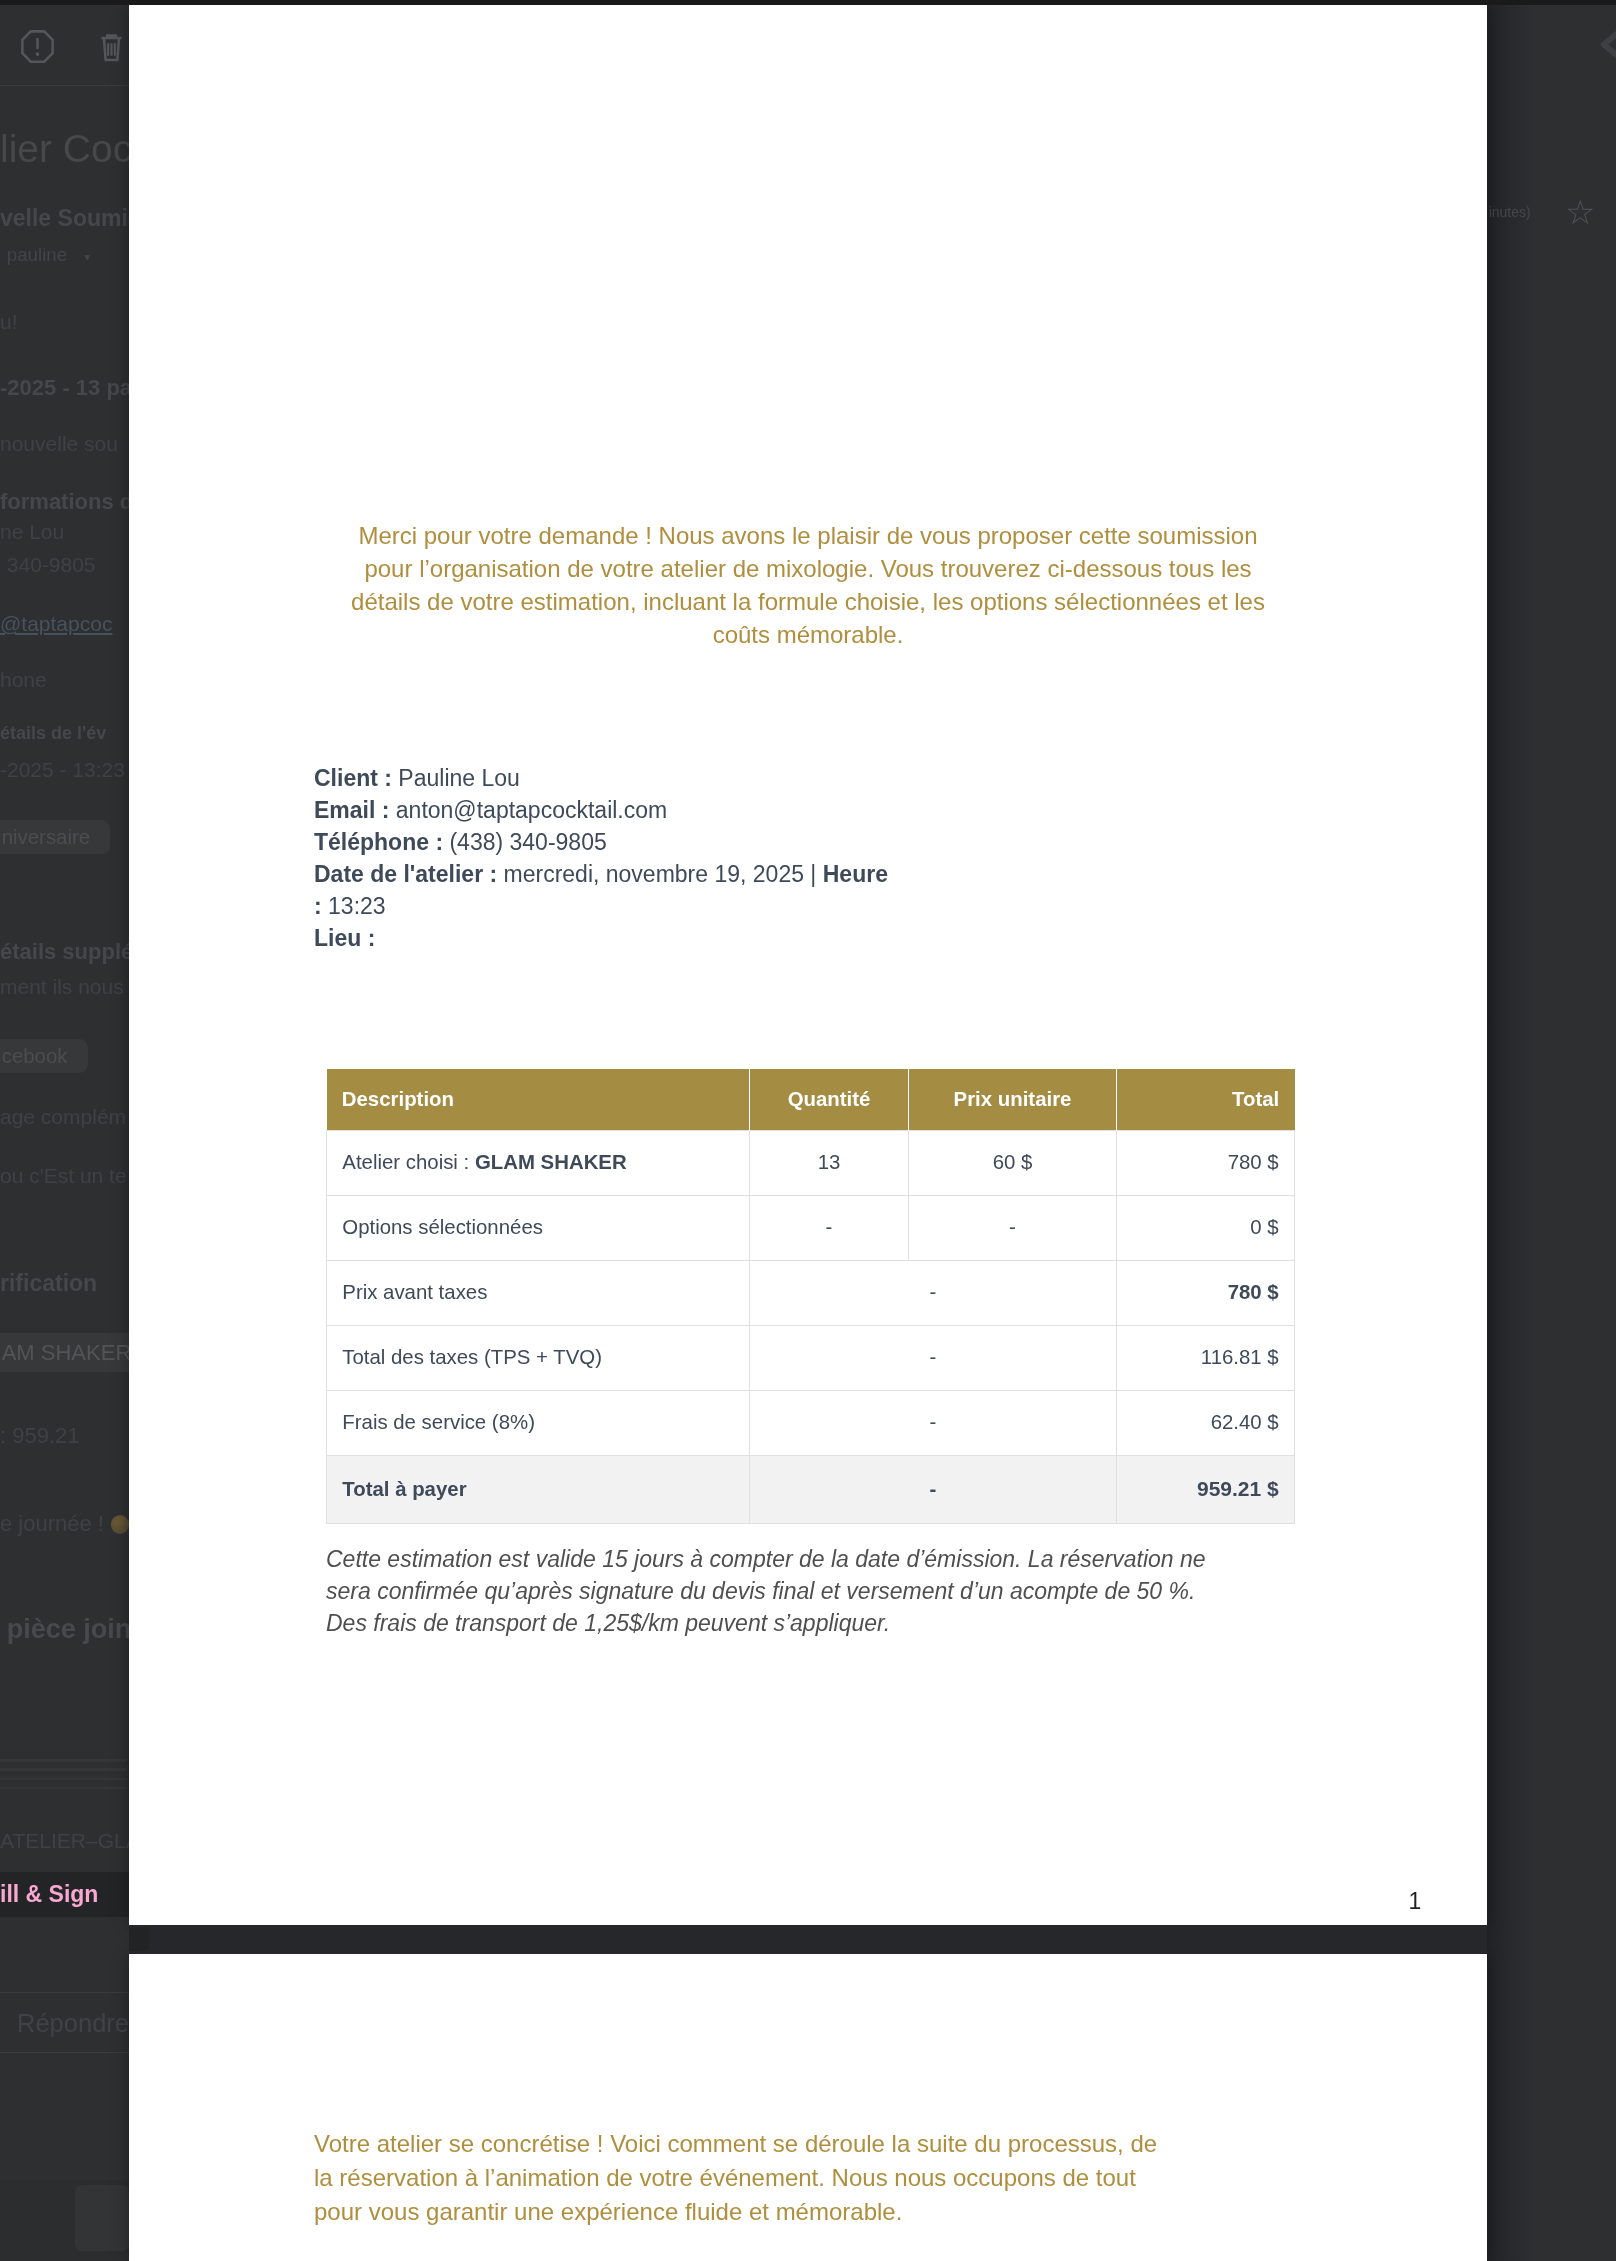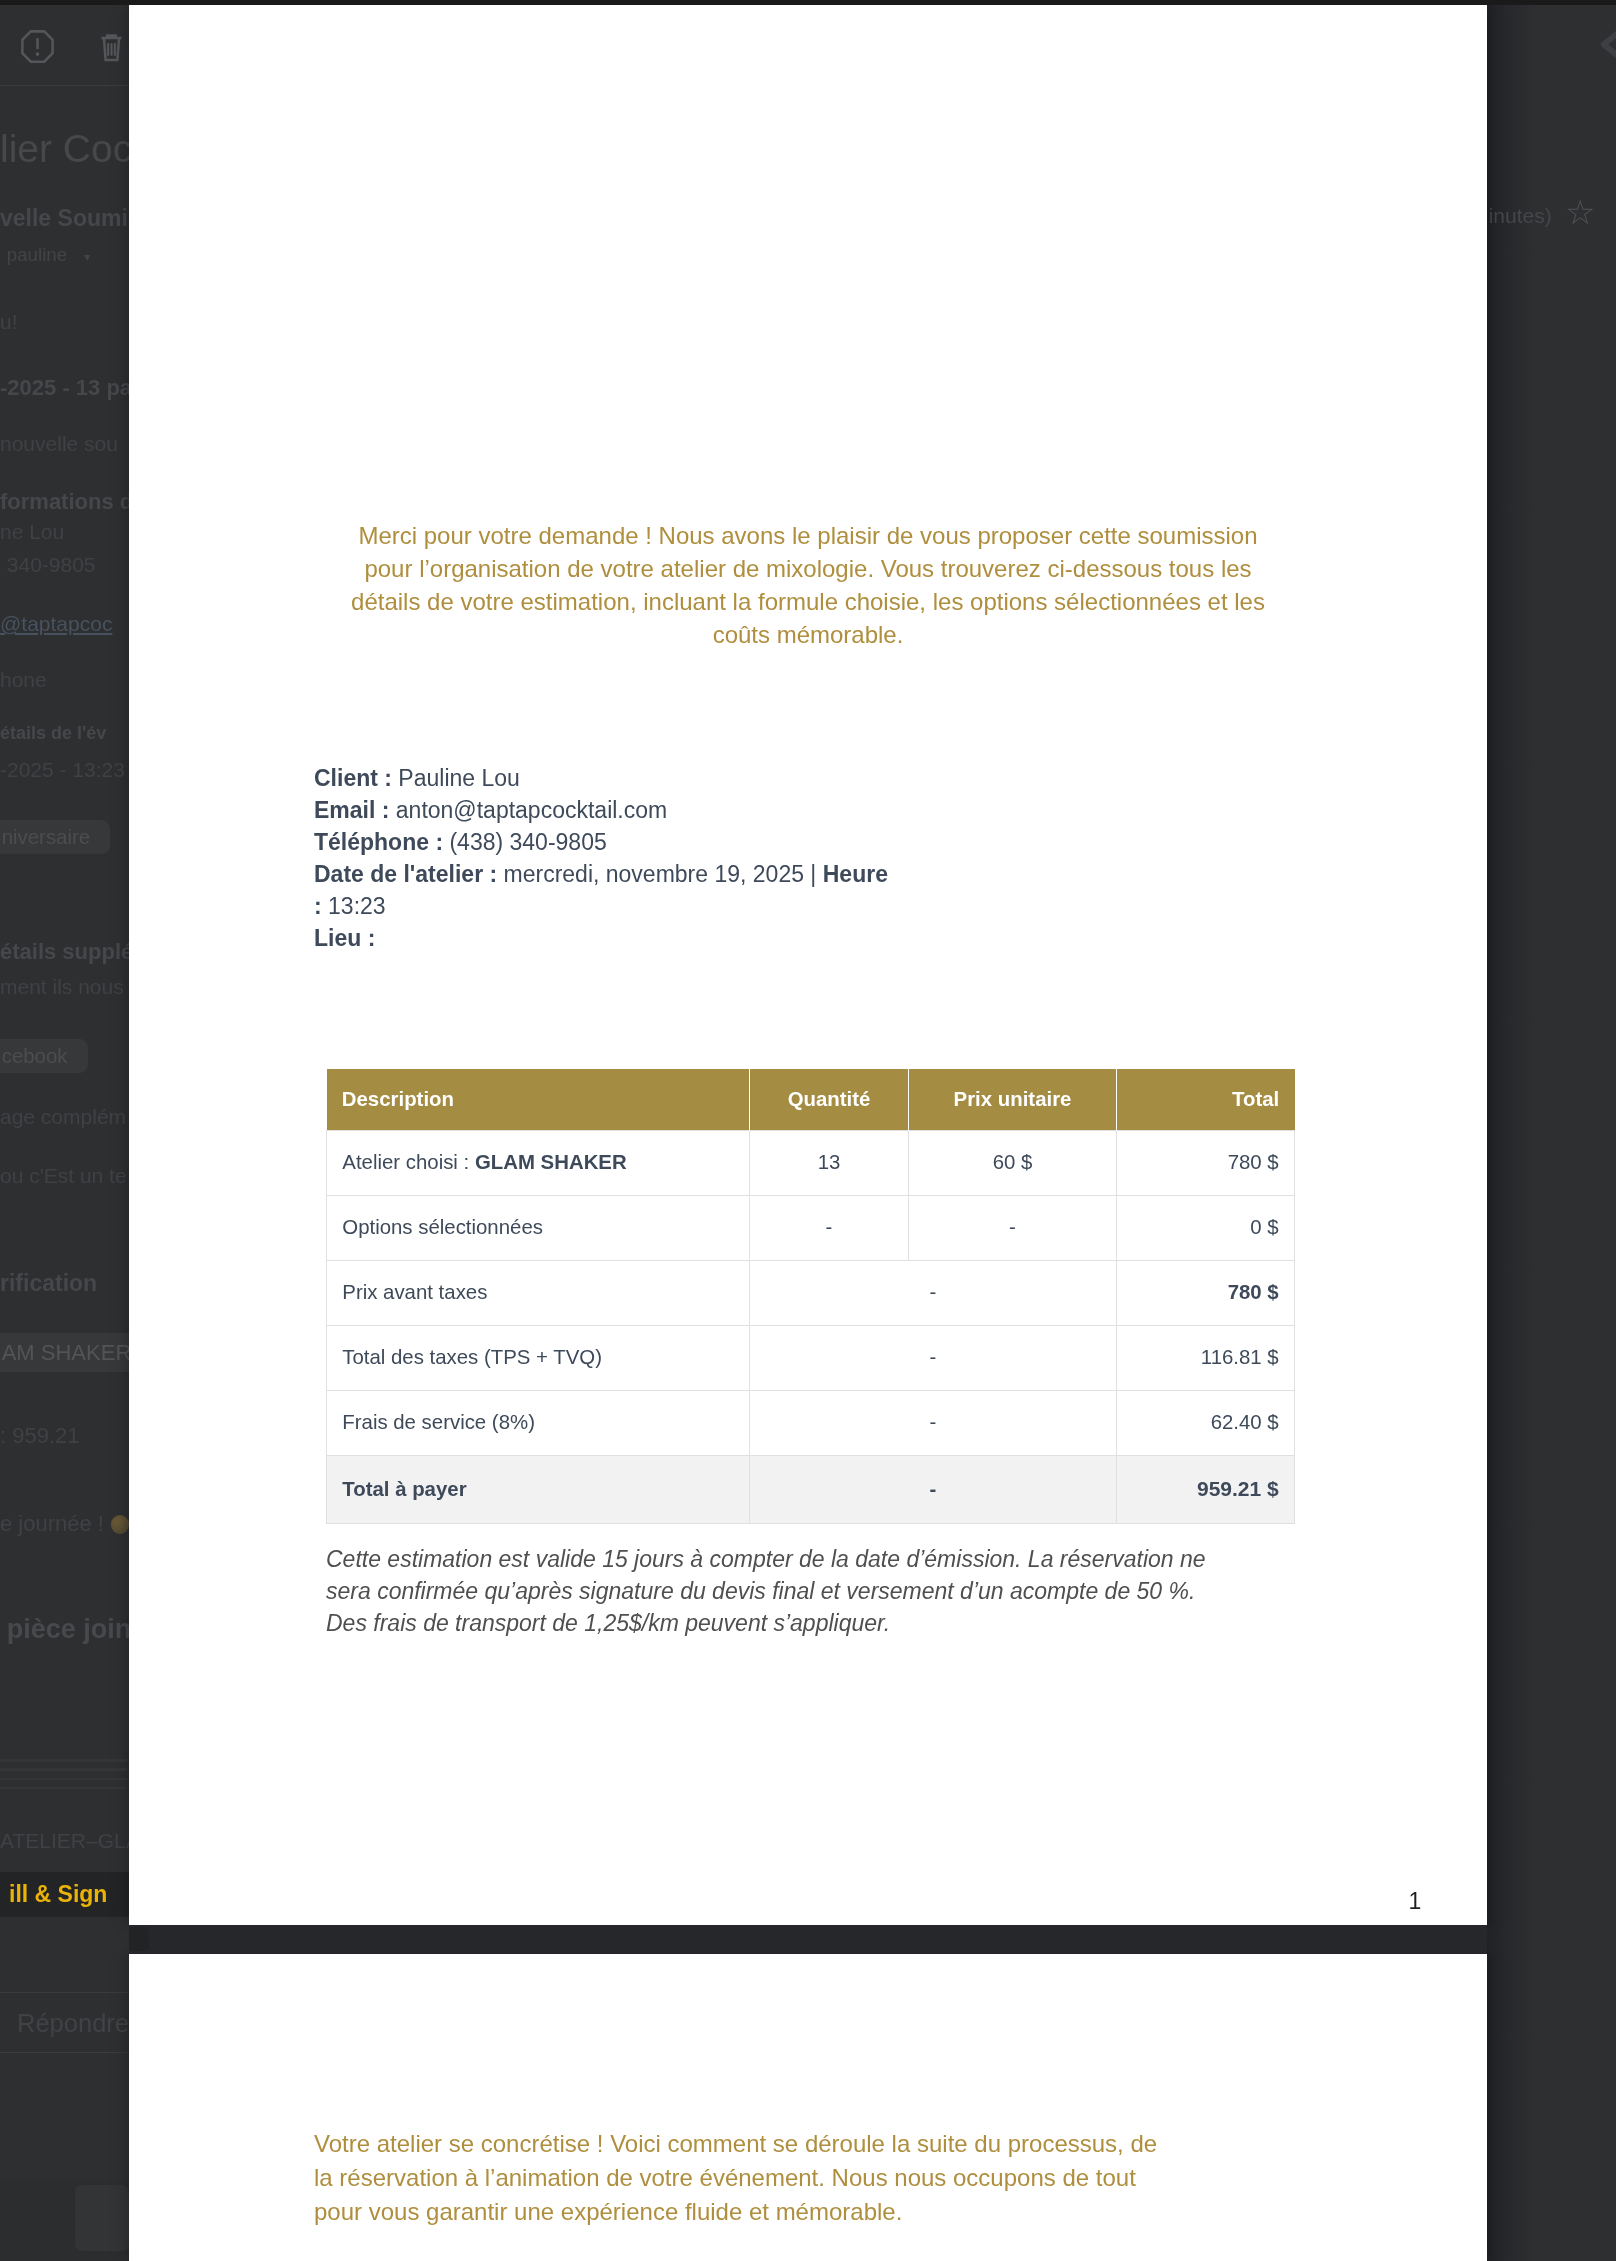--- a/index.html
+++ b/index.html
@@ -15,21 +15,21 @@
   .strip-right { left:1487px; width:129px; background:linear-gradient(to right,#222326 0px,#2e2f31 48px); }
   .frag { position:absolute; white-space:nowrap; color:#3f4144; font-size:21px; line-height:1.2; }
   .frag.bold { font-weight:bold; color:#46474a; }
   .divider { position:absolute; left:0; width:129px; height:0.8px; background:#3a3b3d; }
   .chip { position:absolute; left:0; background:#37383a; color:#4b4d4f; border-radius:0 8.5px 8.5px 0;
           display:flex; align-items:center; padding:0 12px 0 1.7px; }
   .icon-btn { position:absolute; width:37px; height:37px; }
   .icon-btn svg { width:100%; height:100%; }
   .fill-sign { position:absolute; left:0; top:1872px; width:129px; height:45px; background:#232426;
                display:flex; align-items:center; }
-  .fill-sign span { color:#eab308; font-size:23px; font-weight:bold;padding-left:9px; }
+  .fill-sign span { color:#f9a8d4; font-size:23px; font-weight:bold; }
   .thumb-lines { position:absolute; left:0; top:1759px; width:127px; height:34px;
     background:repeating-linear-gradient(to bottom,#3a3b3d 0 2.5px, transparent 2.5px 9.3px); opacity:.55; }
   .bottom-band { position:absolute; left:0; top:2180px; width:129px; height:81px; background:#2c2d2f; }
   .bottom-box  { position:absolute; left:75px; top:2185px; width:54px; height:66px; background:#333436; border-radius:6.8px; }
   .emoji-dot { display:inline-block; width:18.7px; height:18.7px; margin-left:6.8px; border-radius:50%;
                background:radial-gradient(circle at 35% 35%, #6b5b33, #4a4236); vertical-align:-2.5px; }
   
   .top-strip { position:absolute; left:0; top:0; width:1616px; height:5.1px; background:#1a1a1b; z-index:6; }
   
   .page { position:absolute; left:129px; width:1358px; background:#ffffff; z-index:3;
@@ -61,21 +61,21 @@
   table.quote td.b { font-weight:bold; }
   .note { position:absolute; left:197px; top:1538px; font-style:italic; color:#4f4f4f;
           font-size:23px; line-height:32px; }
   .note span { display:block; }
   .pagenum { position:absolute; left:1269px; top:1883px; width:34px; text-align:center;
              color:#1f2023; font-size:23px; }
   
   .intro2 { position:absolute; left:185px; top:173px; color:#af8e3d; font-size:24px; line-height:34px; }
   .intro2 span { display:block; }
   
-  .timestamp { position:absolute; left:1.7px; top:204px; color:#45464a; font-size:21px; white-space:nowrap; }
+  .timestamp { position:absolute; left:1.7px; top:204px; color:#45464a; font-size:14px; white-space:nowrap; }
   .star { position:absolute; left:78px; top:192px; color:#515256; font-size:34px; }
   .chevron { position:absolute; left:110px; top:24px; }
 </style>
 </head>
 <body>
 
 <div class="screen">
 
   <div class="strip strip-left">
 

